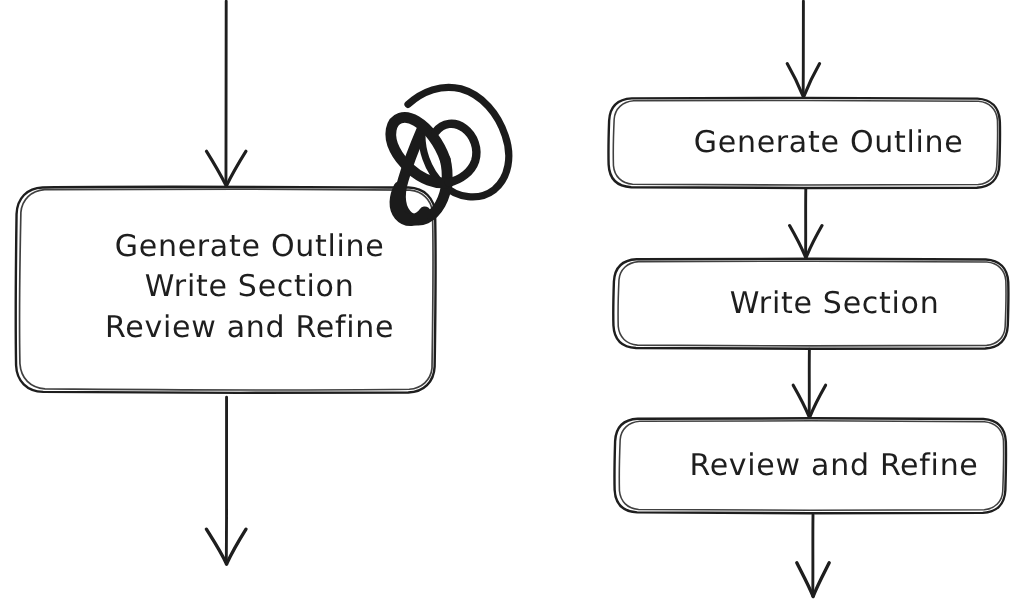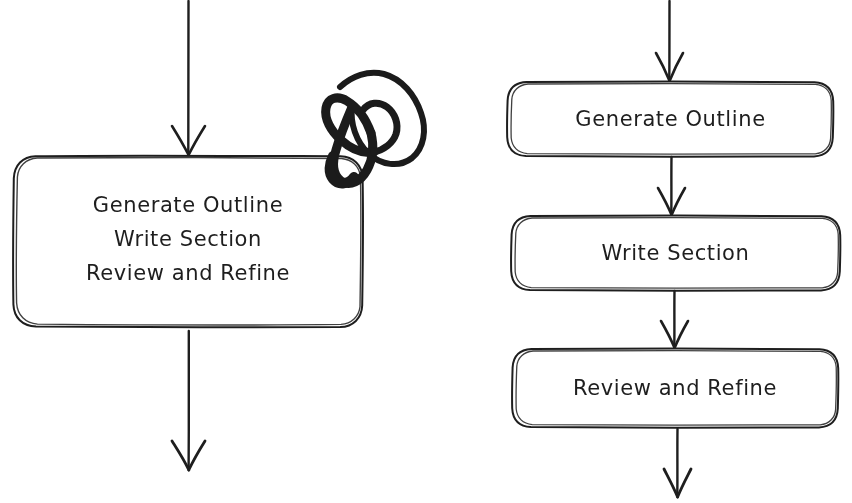--- a/index.html
+++ b/index.html
@@ -19,25 +19,26 @@
     left: 0;
     top: 0;
     width: 852px;
     height: 503px;
   }
   .node-label {
     position: absolute;
     text-align: center;
     color: #1e1e1e;
     font-family: "DejaVu Sans", sans-serif;
-    font-size: 21px;
+    font-size: 25px;
     line-height: 34px;
     letter-spacing: 0.6px;
     white-space: pre;
     pointer-events: none;
+    padding-left: 20px;
     -webkit-font-smoothing: antialiased;
   }
   .hand {
     
     font-family: "DejaVu Sans", sans-serif;
     font-weight: 400;
   }
 </style>
 </head>
 <body>

